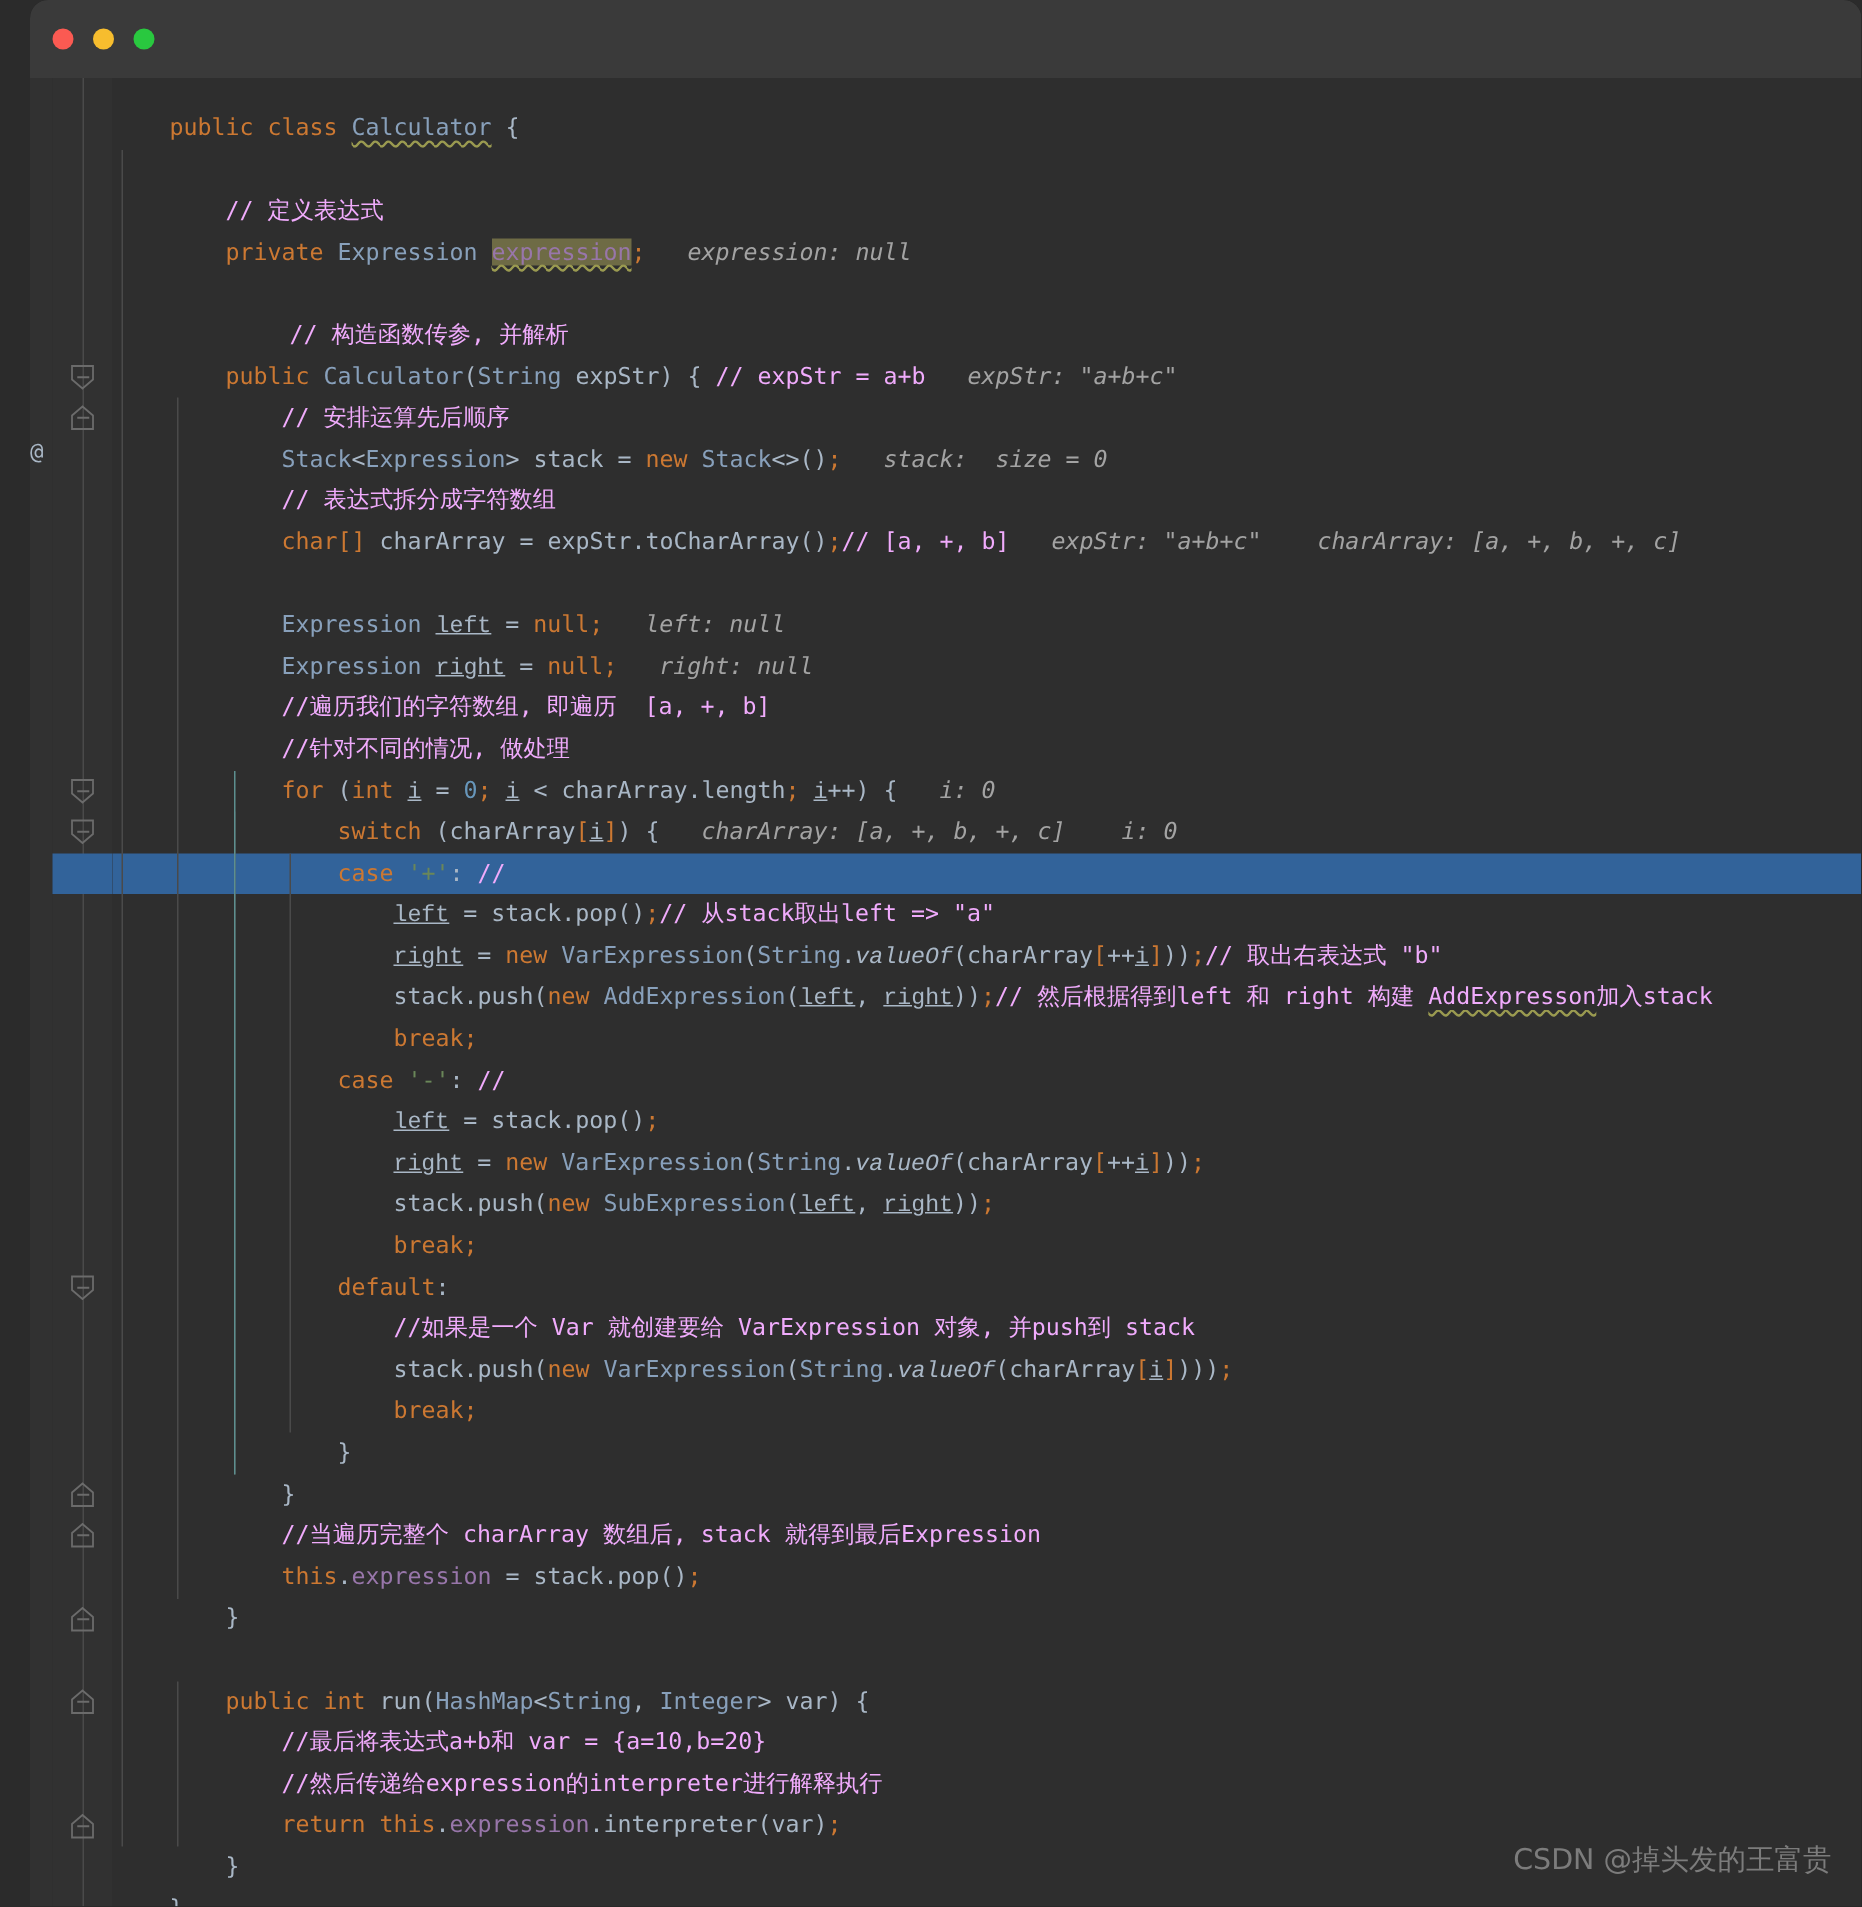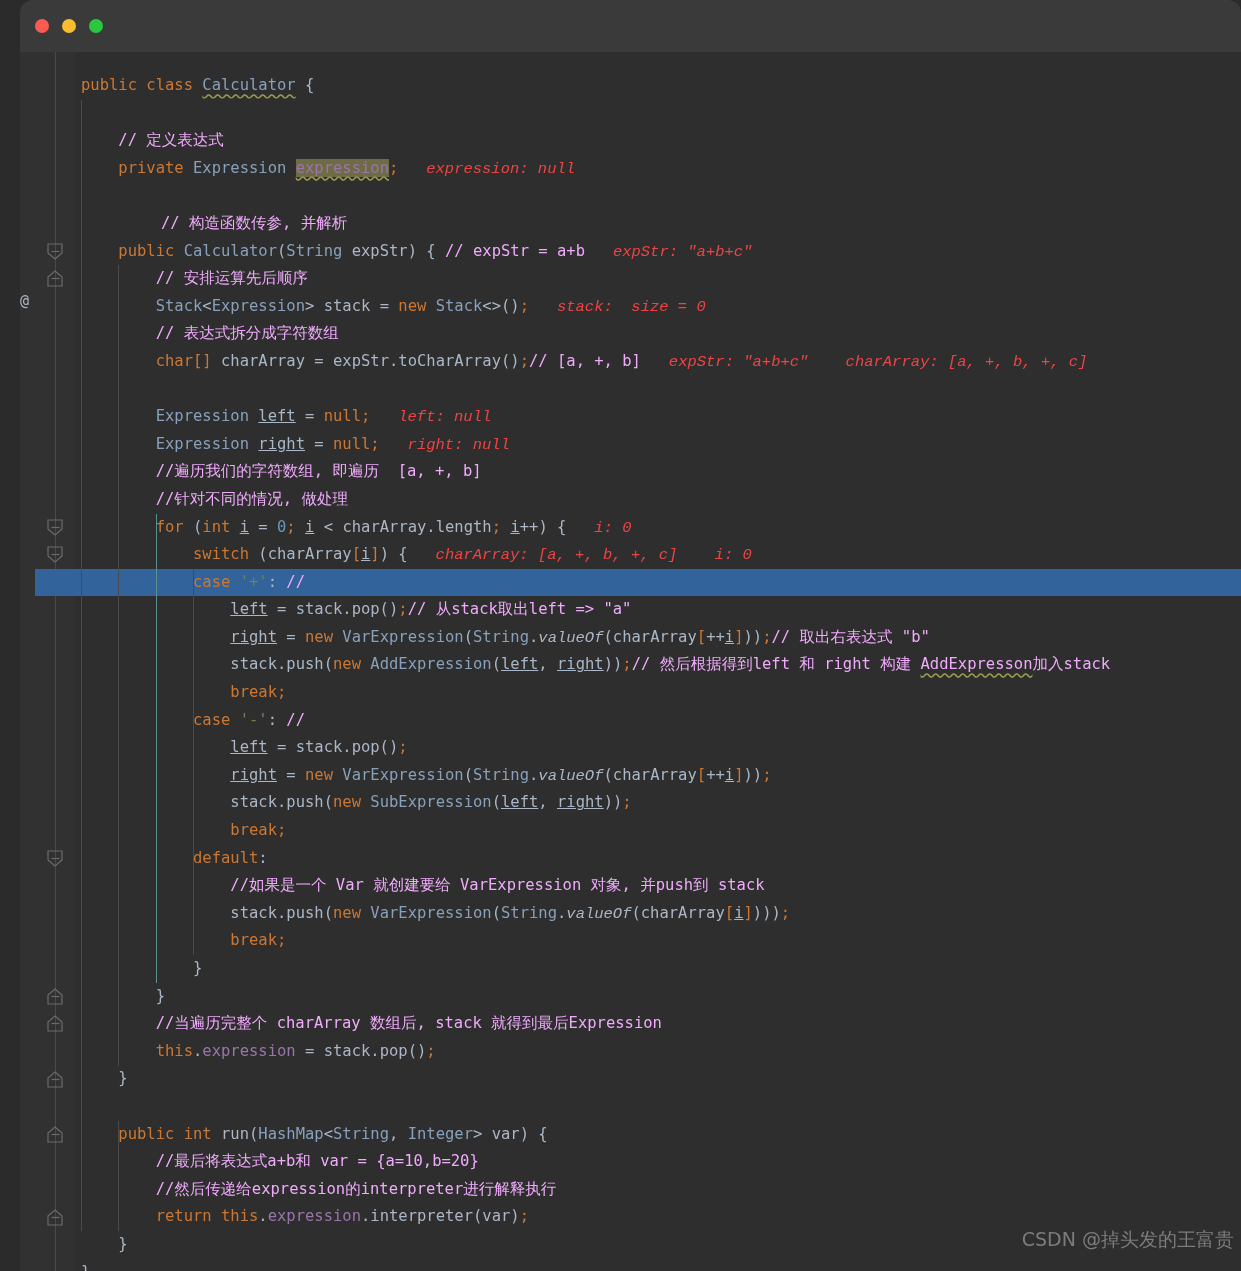--- a/index.html
+++ b/index.html
@@ -93,60 +93,60 @@
   }
   .codelines {
     position: relative;
     padding: 0;
     font-size: 15.5px;
     line-height: 27.6px;
     white-space: pre;
     color: #a9b7c6;
     z-index: 2;
   }
-  .line { height: 27.6px; padding-left: 6px; white-space: pre; }
+  .line { height: 27.6px; padding-left: 6px; white-space: pre; margin-left: 32px; }
 
   
   .guide {
     position: absolute;
     width: 1px; background: #4a4a4a; z-index: 1;
   }
   .teal-guide {
     position: absolute;
     width: 1px; background: #5d8f8f; z-index: 3;
   }
 
   
   .kw  { color: #cc7832; }
   .typ { color: #88a0bb; }
   .fld { color: #9876aa; }
   .str { color: #6a8759; }
   .num { color: #6897bb; }
   .cmt { color: #f0abfc; }
   .sem { color: #cc7832; }
   .stat { font-style: italic; font-family: Liberation Mono, monospace; }
-  .hint { color: #ef4444; font-style: italic; font-family: Liberation Mono, monospace; }
-  .u  { text-decoration: underline; text-decoration-color: #a9b7c6; }
+  .hint { color: #a3a3a3; font-style: italic; }
+  .u  { text-decoration: underline; text-decoration-color: #a9b7c6; font-family: Liberation Mono, monospace; }
   .wavy {
     text-decoration: underline;
     text-decoration-style: wavy;
     text-decoration-color: #9a9a50;
     text-underline-offset: 3px;
   }
   .hlbox { background: #6e6b45; }
   .cmtwavy {
     text-decoration-style: wavy;
     text-decoration-color: #9a9a50;
     text-underline-offset: 2px;
   }
 
   
   .watermark {
     position: absolute;
-    right: 7px; bottom: 18px;
+    right: 20px; bottom: 18px;
     color: #7c7c7c;
     font-size: 19px;
     font-family: "DejaVu Sans", sans-serif;
     z-index: 9;
   }
 </style>
 </head>
 <body>
 
 <div id="app">

